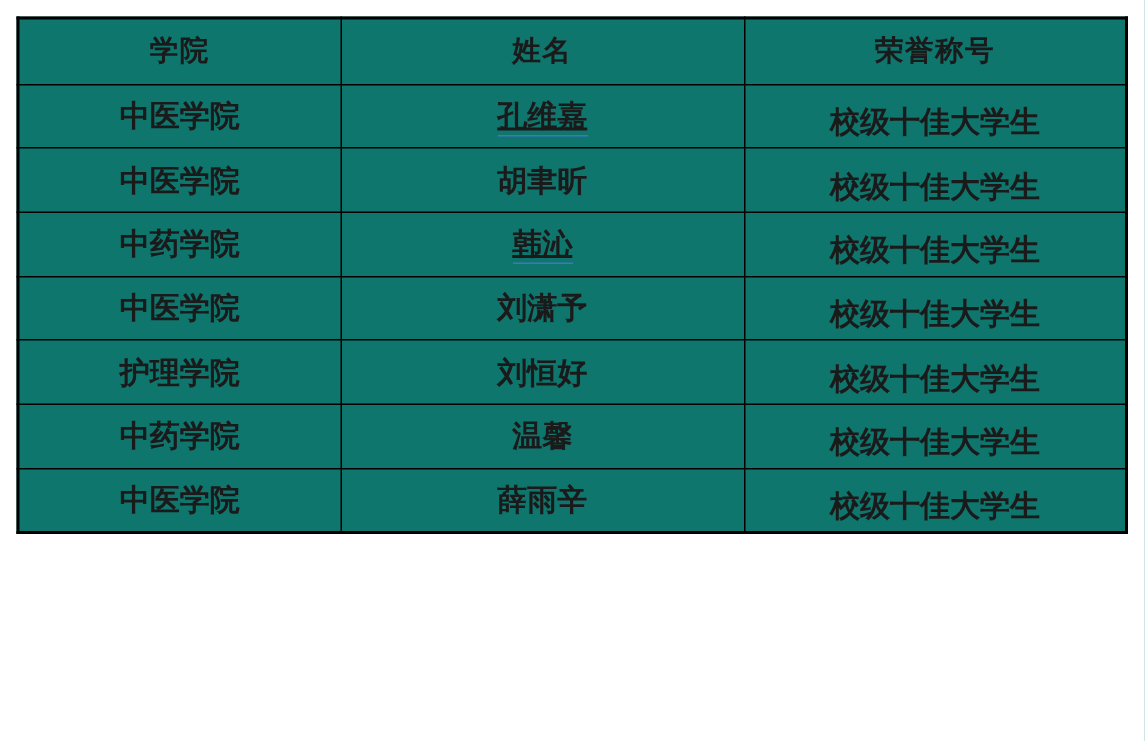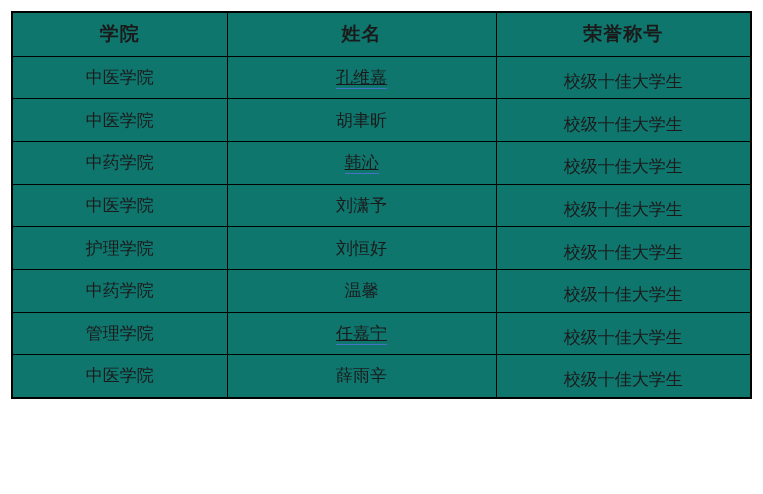--- a/index.html
+++ b/index.html
@@ -37,22 +37,22 @@
     overflow: hidden;
   }
   thead tr { height: 44px; }
   tbody tr { height: 42.7px; }
   th {
     font-size: 19px;
     font-weight: bold;
     letter-spacing: 1px;
   }
   td {
-    font-size: 17px;
-    font-weight: normal;
+    font-size: 20px;
+    font-weight: bold;
     margin-left: 12px;
   }
   .honor-text {
     position: relative;
     top: 4px;
     display: inline-block;
   }
   .name-link {
     color: #1a1a1a;
     text-decoration: underline;
@@ -146,31 +146,20 @@
       <span>中药学院</span>
     </td>
     <td>
       <span>温馨</span>
     </td>
     <td>
       <span class="honor-text">校级十佳大学生</span>
     </td>
   </tr>
 
-  <tr>
-    <td>
-      <span>管理学院</span>
-    </td>
-    <td>
-      <span class="name-link">任嘉宁</span>
-    </td>
-    <td>
-      <span class="honor-text">校级十佳大学生</span>
-    </td>
-  </tr>
 
 
   <tr>
     <td>
       <span>中医学院</span>
     </td>
     <td>
       <span>薛雨辛</span>
     </td>
     <td>

